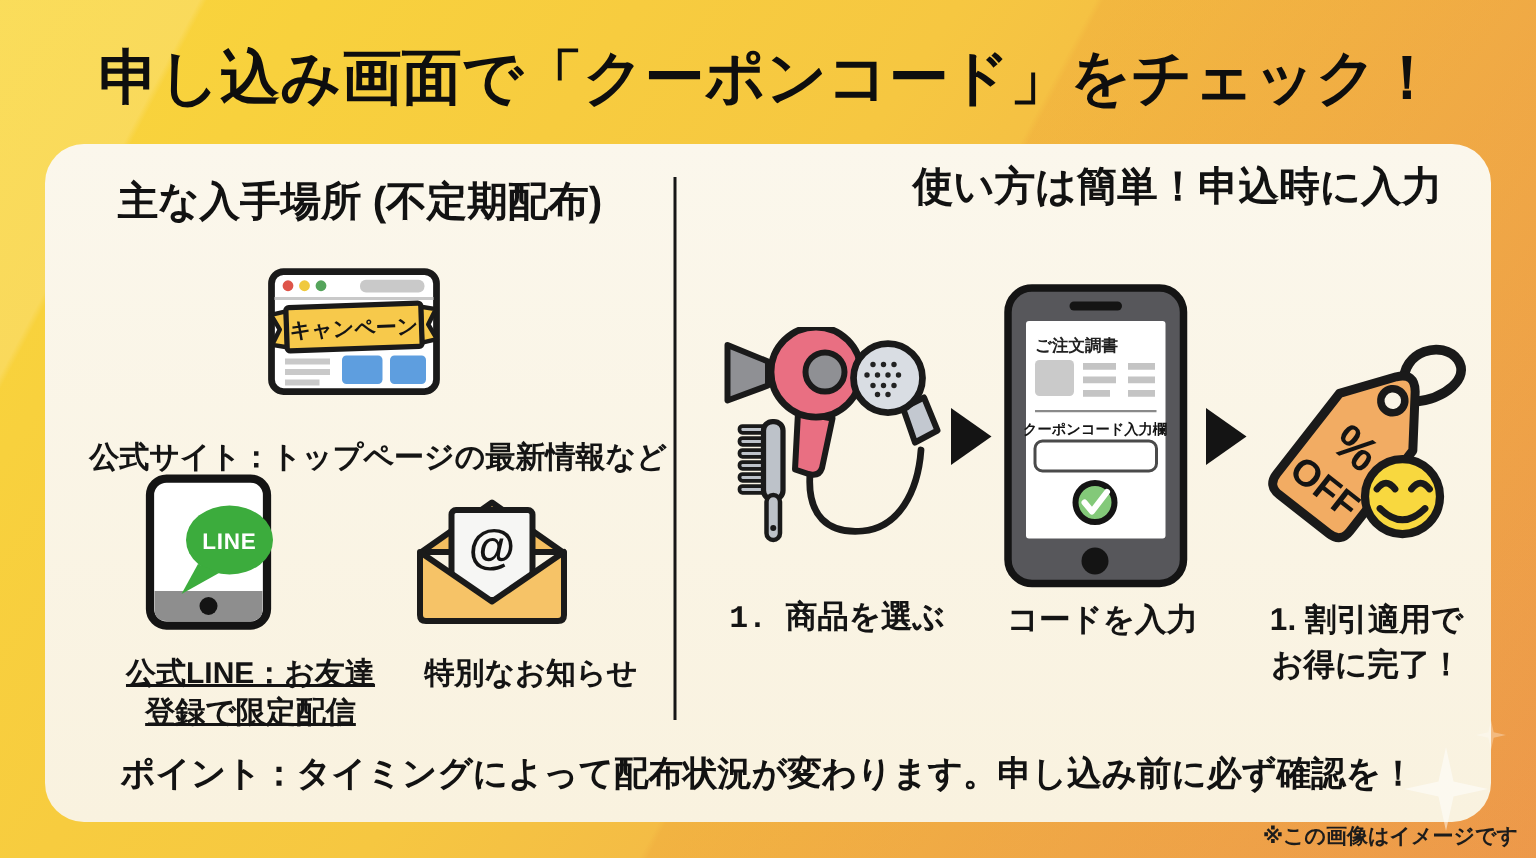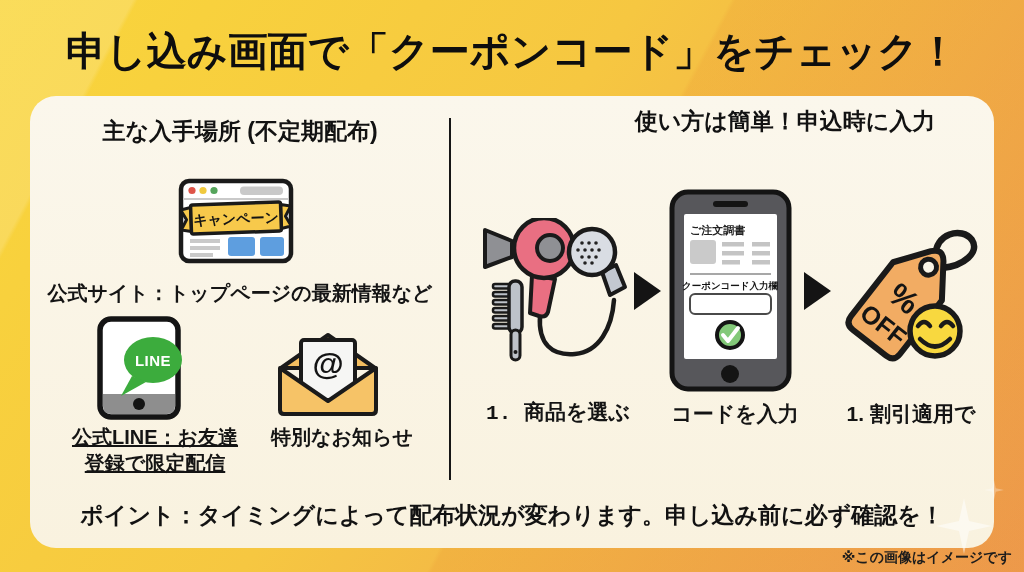--- a/index.html
+++ b/index.html
@@ -10,22 +10,22 @@
       linear-gradient(118deg, rgba(255,255,255,0.16) 0%, rgba(255,255,255,0.16) 10%, rgba(255,255,255,0) 10.4%),
       linear-gradient(118deg, rgba(0,0,0,0) 55%, rgba(231,138,48,0.18) 55.4%),
       linear-gradient(125deg,#F9D63B 0%,#F6C741 45%,#F1AC4B 78%,#EE9C50 100%);
   }
   .title{position:absolute;top:24px;left:0;width:100%;margin:0;text-align:center;
     font-size:40px;font-weight:900;color:#0e0e0e;letter-spacing:0;}
   .card{position:absolute;left:30px;top:96px;width:964px;height:452px;
     background:linear-gradient(180deg,#FBF7EC 0%,#F9F2DF 100%);border-radius:26px;}
   .divider{position:absolute;left:419px;top:22px;width:2px;height:362px;background:#161616;}
   .abs{position:absolute;}
-  .h2{margin:0;font-size:23px;font-weight:800;color:#121212;text-align:center;}
-  .cap{margin:0;font-size:20px;font-weight:800;color:#141414;text-align:center;line-height:1.32;}
+  .h2{margin:0;font-size:27px;font-weight:800;color:#121212;text-align:center;}
+  .cap{margin:12px;font-size:20px;font-weight:800;color:#141414;text-align:center;line-height:1.32;}
   .cap span{display:block;}
   .step{position:absolute;top:303px;font-size:21px;font-weight:800;color:#141414;
     text-align:center;line-height:1.45;}
   .step span{display:block;}
   .point{position:absolute;left:0;top:404px;width:964px;margin:0;text-align:center;
     font-size:23px;font-weight:800;color:#121212;}
   .arrow{position:absolute;width:0;height:0;border-top:19px solid transparent;
     border-bottom:19px solid transparent;border-left:27px solid #141414;}
   .disclaimer{position:absolute;right:12px;top:549px;margin:0;font-size:14px;
     font-weight:700;color:#1c1c1c;}
@@ -183,20 +183,21 @@
 
       <div class="step" style="left:438px;width:180px;font-family:Liberation Mono, monospace;">
         <span>1. 商品を選ぶ</span>
         <span></span>
       </div>
       <div class="step" style="left:605px;width:200px;">
         <span>コードを入力</span>
       </div>
       <div class="step" style="left:791px;width:180px;">
         <span>1. 割引適用で</span>
+        <span>お得に完了！</span>
       </div>
     </section>
 
     <p class="point">ポイント：タイミングによって配布状況が変わります。申し込み前に必ず確認を！</p>
   </div>
 
   <div class="sparkle" style="left:936px;top:498px;width:56px;height:56px;"></div>
   <div class="sparkle" style="left:984px;top:480px;width:20px;height:20px;opacity:.6;"></div>
 
   <p class="disclaimer">※この画像はイメージです</p>

